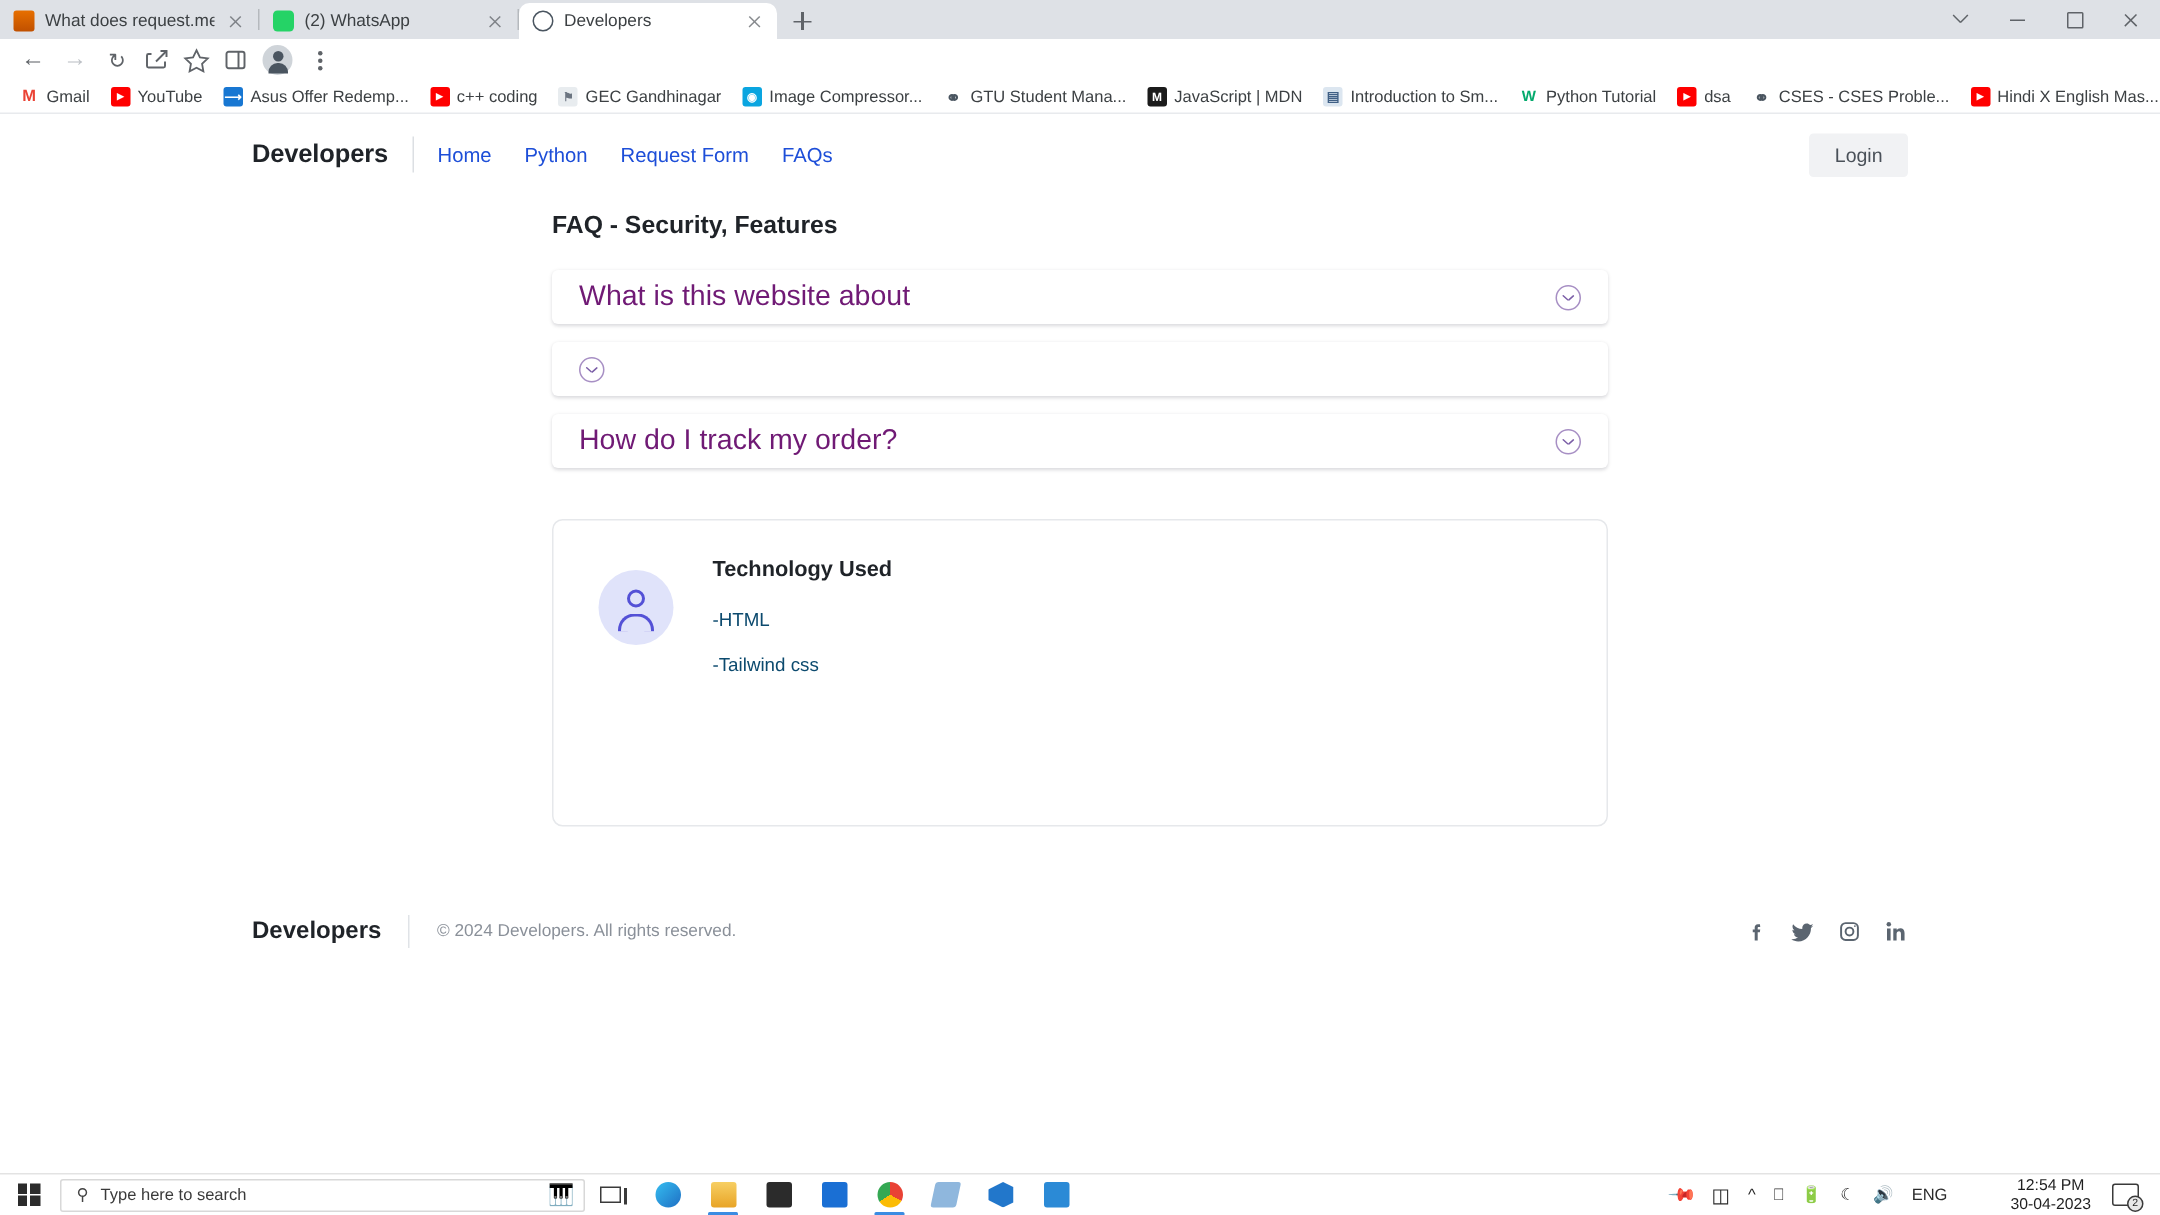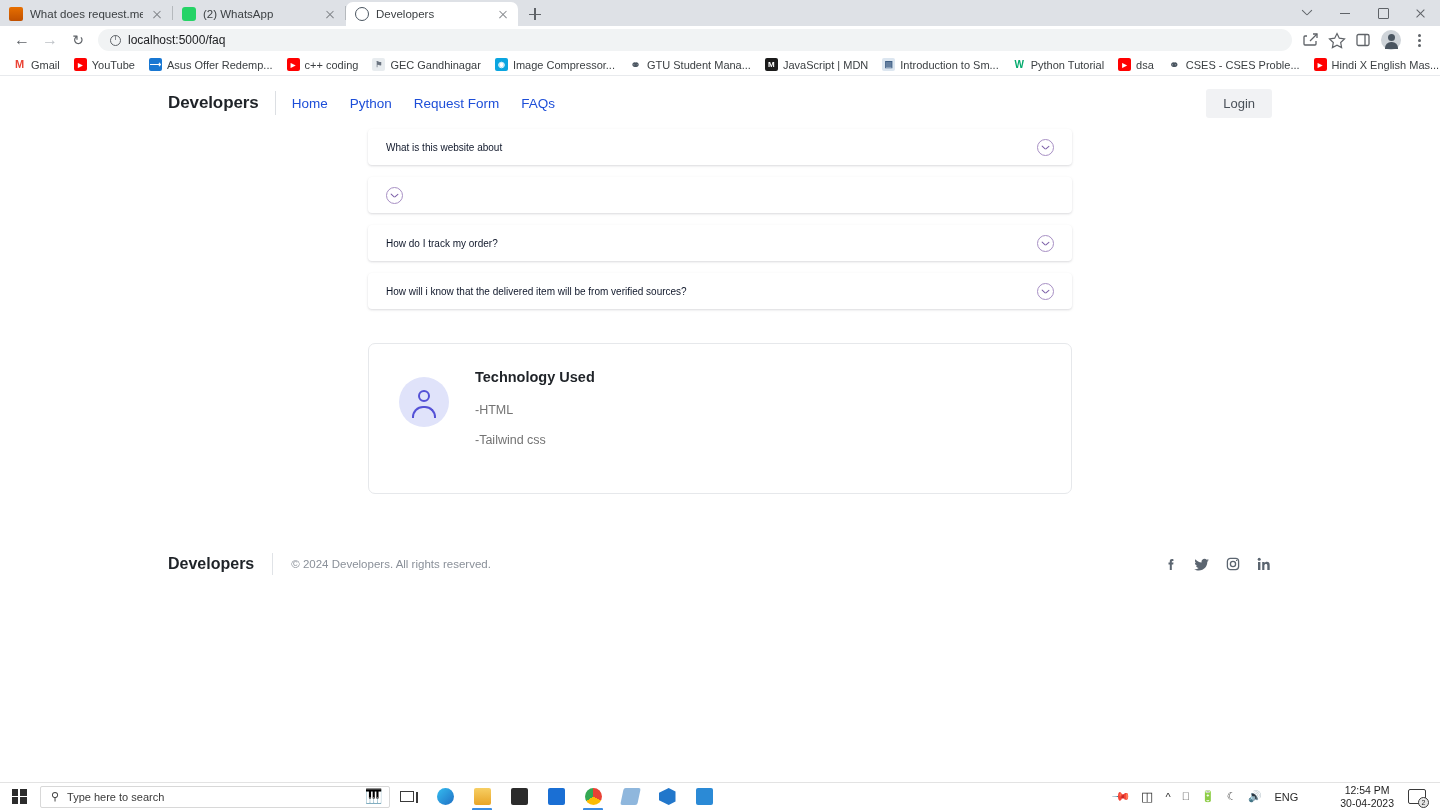--- a/index.html
+++ b/index.html
@@ -151,54 +151,54 @@
   .faq-title {
     font-size: 16.5px; font-weight: bold; color: #1f2328;
     margin-top: 12px; margin-bottom: 20px;
   }
   .faq-list { display: flex; flex-direction: column; gap: 12px; }
   .faq-item {
     background: #ffffff; border-radius: 4px; height: 36px;
     display: flex; align-items: center; padding: 0 18px;
     box-shadow: 0 1px 3px rgba(16,24,40,.10), 0 1px 2px rgba(16,24,40,.06);
   }
-  .faq-q { font-size: 10px; color: #0f172a; flex: 1 1 auto; }
+  .faq-q { font-size: 19px; color: #701a75; flex: 1 1 auto; }
   .chev-circle {
     width: 17px; height: 17px; border-radius: 50%;
     border: 1px solid #a78fc4; flex: none; position: relative;
   }
   .chev-circle:before, .chev-circle:after {
     content: ""; position: absolute; width: 5.2px; height: 1.3px;
     background: #7b5ea7; top: 7px; border-radius: 1px;
   }
   .chev-circle:before { left: 3.2px; transform: rotate(42deg); }
   .chev-circle:after { left: 6.8px; transform: rotate(-42deg); }
 
   .tech-card {
     margin-top: 34px; border: 1px solid #e6e8eb; border-radius: 7px;
-    height: 151px; display: flex; padding: 25px 30px; gap: 26px;
+    height: 205px; display: flex; padding: 25px 30px; gap: 26px;
   }
   .tech-avatar {
     width: 50px; height: 50px; border-radius: 50%; background: #e0e3fa;
     flex: none; position: relative; margin-top: 8px;
   }
   .tech-avatar .head {
     position: absolute; left: 19px; top: 13px; width: 12px; height: 12px;
     border: 2px solid #5451d6; border-radius: 50%;
   }
   .tech-avatar .body {
     position: absolute; left: 13px; top: 29px; width: 24px; height: 12px;
     border: 2px solid #5451d6; border-bottom: none;
     border-radius: 11px 11px 0 0;
   }
   .tech-body { flex: 1 1 auto; }
   .tech-title {
     font-size: 14.5px; font-weight: bold; color: #1f2328; margin-bottom: 18px;
   }
-  .tech-line { font-size: 12.5px; color: #737373; margin-bottom: 16px; }
+  .tech-line { font-size: 12.5px; color: #0c4a6e; margin-bottom: 16px; }
 
   .site-footer {
     margin-top: 48px; padding: 0 168px; height: 44px;
     display: flex; align-items: center;
   }
   .f-brand { font-size: 16px; font-weight: bold; color: #1f2328; }
   .f-divider { width: 1px; height: 22px; background: #e0e3e7; margin: 0 18px; }
   .f-copy { font-size: 11.5px; color: #8a9099; }
   .f-social { margin-left: auto; display: flex; align-items: center; gap: 15px; }
   .soc { width: 16px; height: 16px; position: relative; color: #5b6570; }
@@ -286,24 +286,20 @@
   <div class="toolbar">
     <div class="tb-btn">
         <span class="arrow-l">←</span>
       </div>
     <div class="tb-btn">
         <span class="arrow-r">→</span>
       </div>
     <div class="tb-btn">
         <span class="reload">↻</span>
       </div>
-    <div class="omnibox">
-      <span class="info-circle"></span>
-      <span class="url">localhost:5000/faq</span>
-    </div>
     <div class="tb-right">
       <div class="icon-share">
         <svg width="26" height="24" viewBox="0 0 26 24" fill="none" stroke="#5f6368" stroke-width="1.3">
           <path d="M9 8 H7 a1 1 0 0 0 -1 1 v7 a1 1 0 0 0 1 1 h10 a1 1 0 0 0 1 -1 v-3"></path>
           <path d="M12 13 L19 6"></path>
             <path d="M15 6 h4 v4"></path>
         </svg>
       </div>
       <div class="icon-star">
         <svg width="26" height="24" viewBox="0 0 26 24" fill="none" stroke="#5f6368" stroke-width="1.2">
@@ -389,35 +385,32 @@
       <nav class="nav">
         <a class="nav-link">Home</a>
         <a class="nav-link">Python</a>
         <a class="nav-link">Request Form</a>
         <a class="nav-link">FAQs</a>
       </nav>
       <button class="login-btn">Login</button>
     </div>
 
     <div class="content">
+      <h1 class="faq-title">FAQ - Security, Features</h1>
 
       <div class="faq-list">
         <div class="faq-item">
           <span class="faq-q">What is this website about</span>
           <span class="chev-circle"></span>
         </div>
         <div class="faq-item">
           <span class="chev-circle"></span>
         </div>
         <div class="faq-item">
           <span class="faq-q">How do I track my order?</span>
-          <span class="chev-circle"></span>
-        </div>
-        <div class="faq-item">
-          <span class="faq-q">How will i know that the delivered item will be from verified sources?</span>
           <span class="chev-circle"></span>
         </div>
       </div>
 
       <div class="tech-card">
         <div class="tech-avatar">
           <span class="head"></span>
             <span class="body"></span>
         </div>
         <div class="tech-body">

